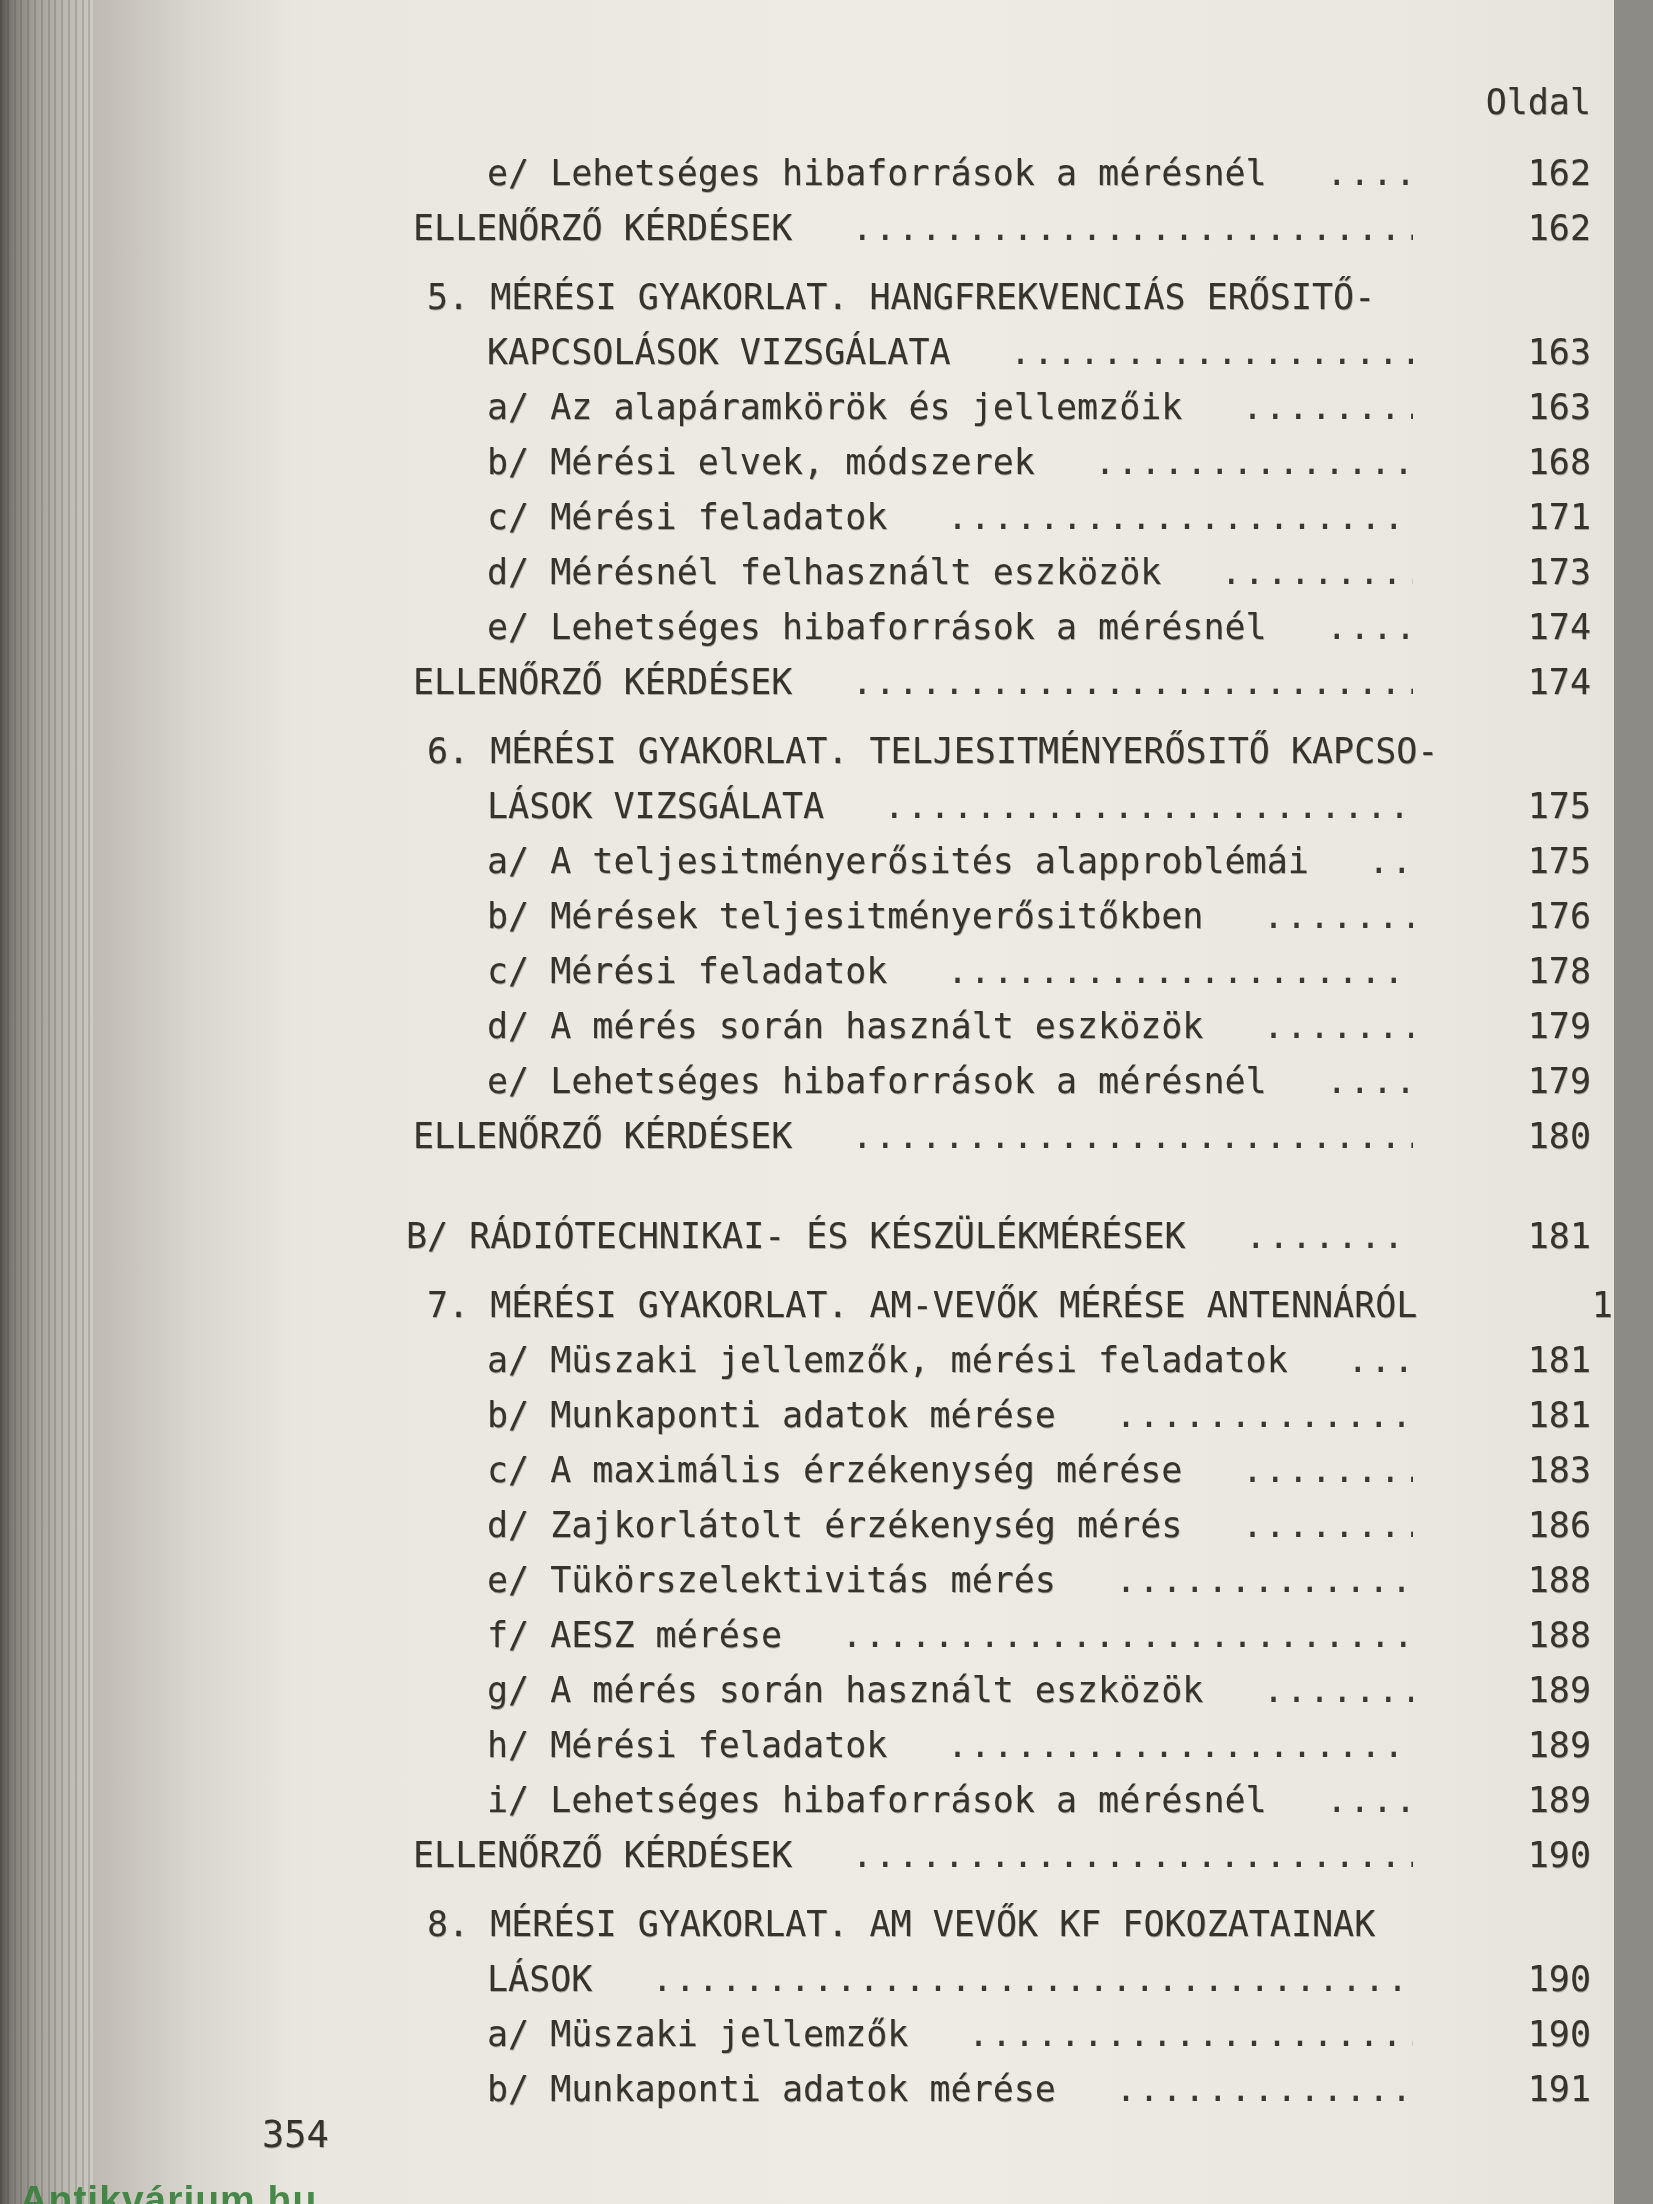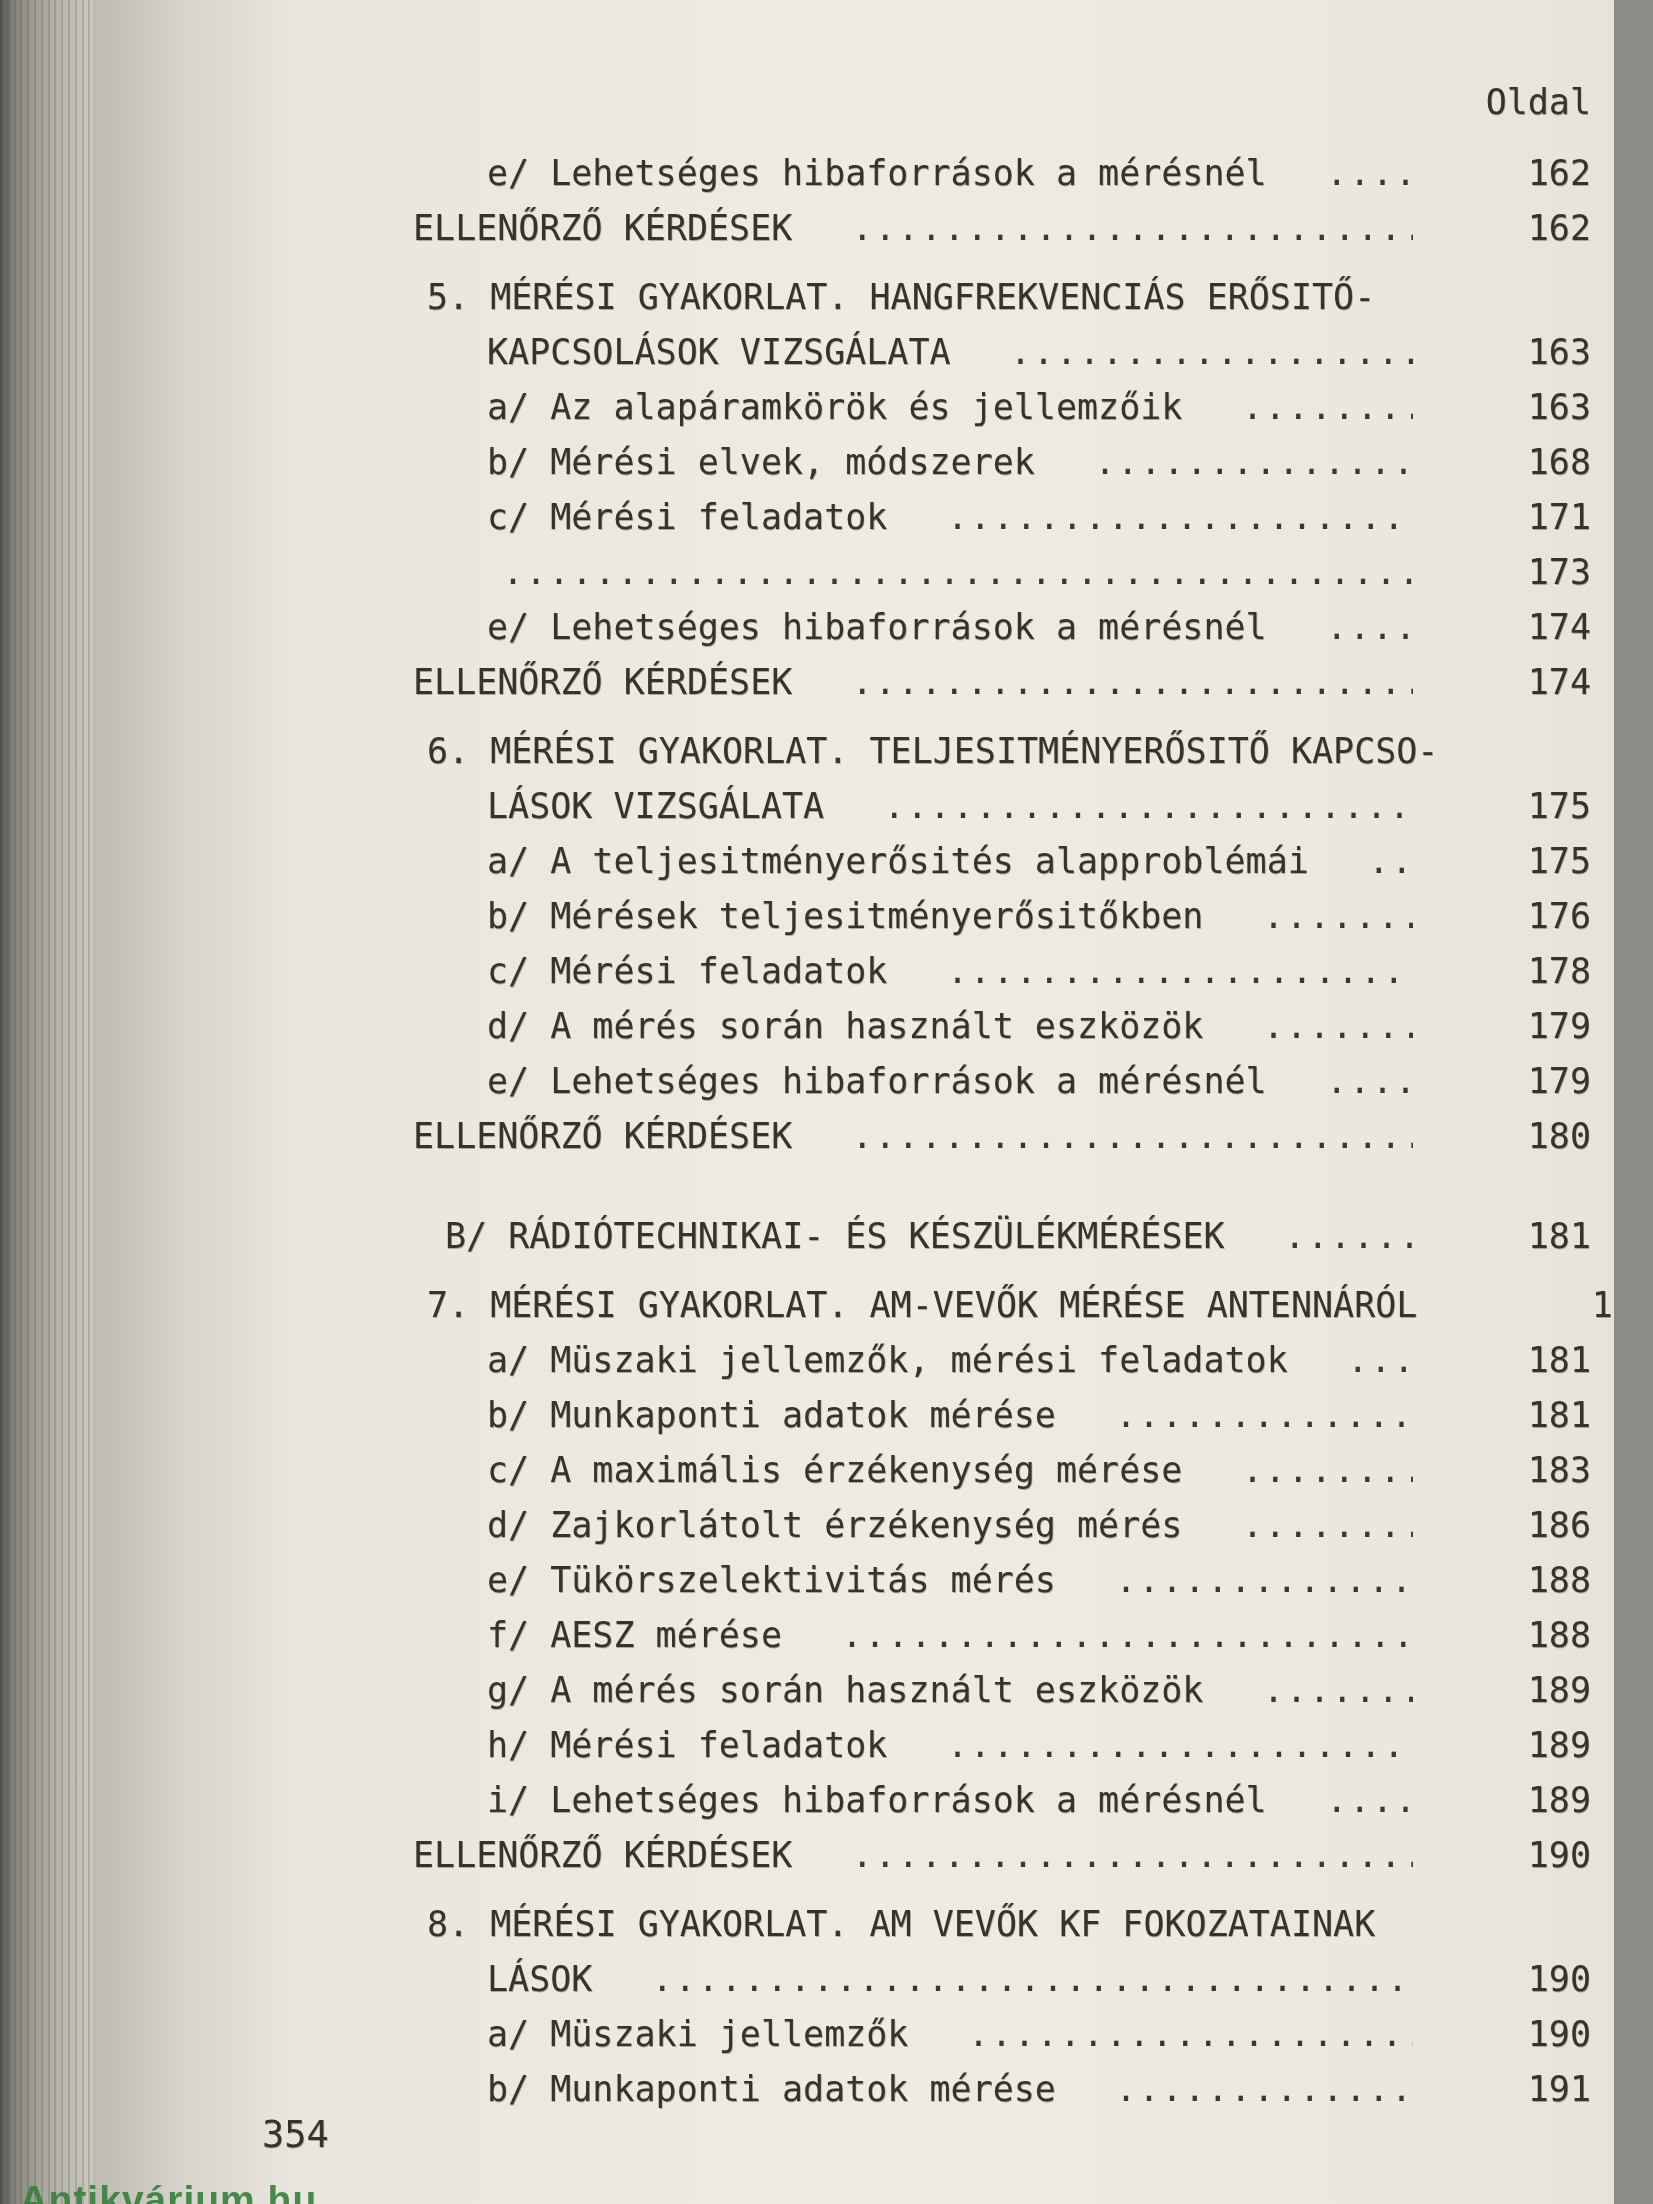--- a/index.html
+++ b/index.html
@@ -30,21 +30,21 @@
   .row .leader{
     flex:1 1 auto;overflow:hidden;white-space:nowrap;
     margin:0 37px 0 15.5px;letter-spacing:1.9px;color:#3a372f;
   }
   .row .pg{flex:none;width:97px;text-align:right;text-shadow:0.6px 0.8px 0.5px rgba(56,52,44,.35);}
   .ind-b{padding-left:406px;}
   .ind-e{padding-left:413px;}
   .ind-n{padding-left:427px;}
   .ind-s{padding-left:487px;}
   .gap-sm{margin-top:14px;}
-  .gap-lg{margin-top:45px;margin-left:39px;}
+  .gap-lg{margin-top:45px;}
   .folio{
     position:absolute;left:262px;top:2113px;font-size:37px;
     text-shadow:0.6px 0.8px 0.5px rgba(56,52,44,.35);
   }
   .watermark{
     position:absolute;left:19.4px;top:2178px;
     font-family:"Liberation Sans",sans-serif;font-weight:700;font-size:39px;
     color:#37803b;opacity:.9;letter-spacing:1px;
   }
 </style>
@@ -87,20 +87,21 @@
     <span class="t">b/ Mérési elvek, módszerek</span>
     <span class="leader">......................................................................</span>
     <span class="pg">168</span>
   </div>
       <div class="row ind-s">
     <span class="t">c/ Mérési feladatok</span>
     <span class="leader">......................................................................</span>
     <span class="pg">171</span>
   </div>
       <div class="row ind-s">
+    <span class="t">d/ Mérésnél felhasznált eszközök</span>
     <span class="leader">......................................................................</span>
     <span class="pg">173</span>
   </div>
       <div class="row ind-s">
     <span class="t">e/ Lehetséges hibaforrások a mérésnél</span>
     <span class="leader">......................................................................</span>
     <span class="pg">174</span>
   </div>
       <div class="row ind-e">
     <span class="t">ELLENŐRZŐ KÉRDÉSEK</span>

